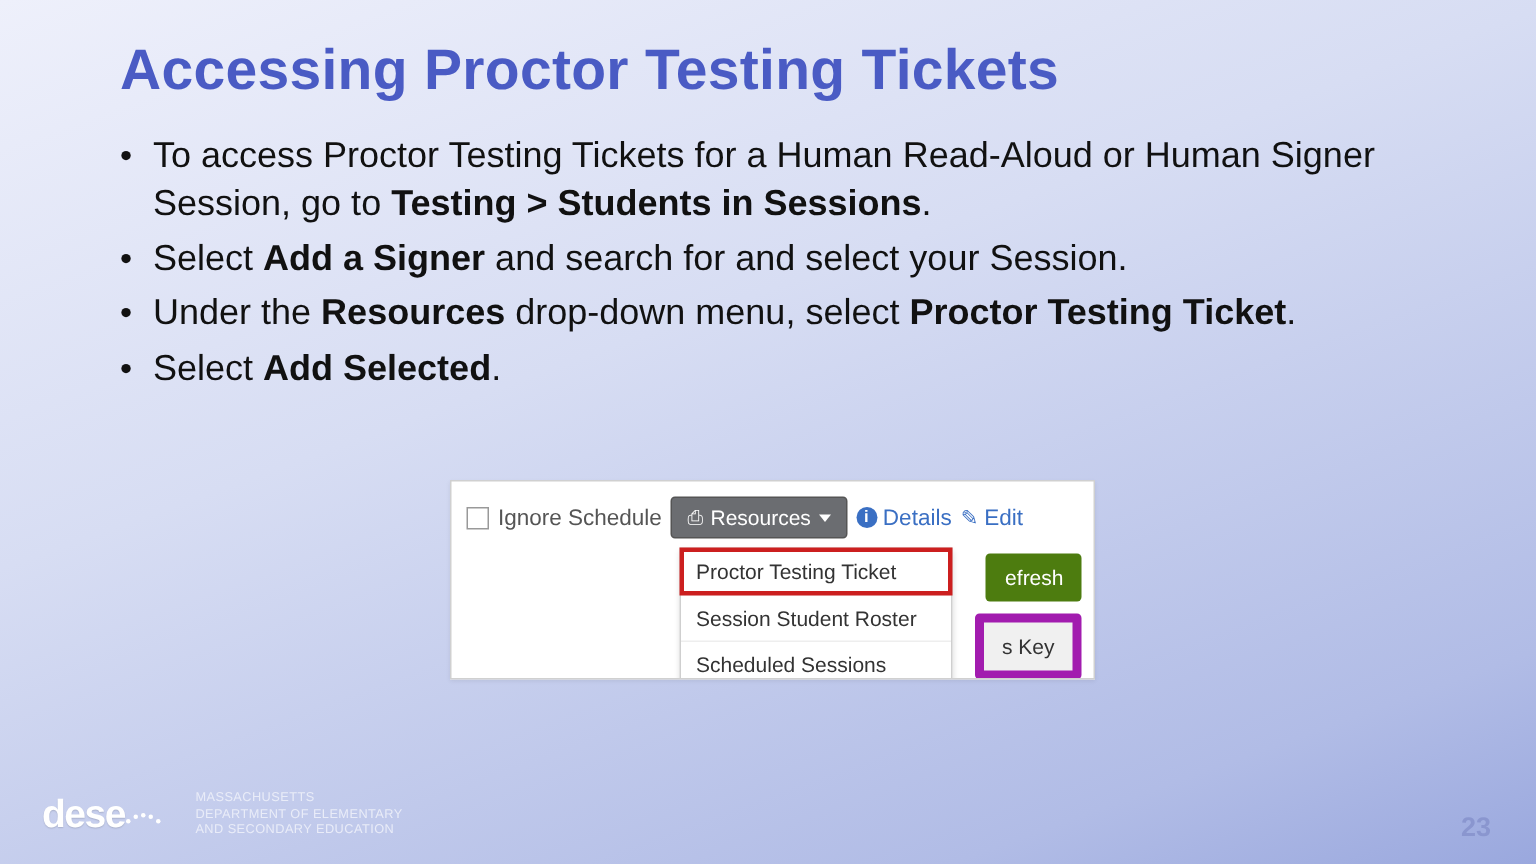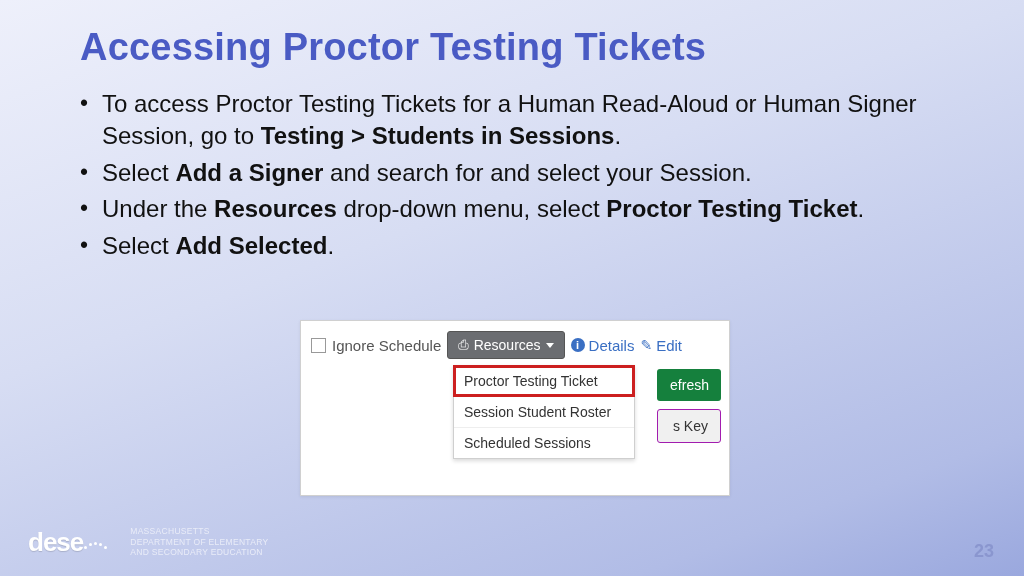--- a/index.html
+++ b/index.html
@@ -19,21 +19,21 @@
     font-size: 24px; color: #111; line-height: 1.35;
   }
   .body ul { list-style: none; padding-left: 0; }
   .body li { position: relative; padding-left: 22px; margin-bottom: 4px; }
   .body li::before {
     content: "•"; position: absolute; left: 0; top: 0; font-size: 23px; color: #111;
   }
   .body b { font-weight: 700; }
   .screenshot {
     position: absolute; left: 300px; top: 320px;
-    width: 430px; height: 176px;
+    width: 430px; height: 133px;
     background: #fff; border: 1px solid #d0d0d0;
     box-shadow: 0 1px 3px rgba(0,0,0,0.08);
     padding: 10px 10px 0 10px;
     overflow: hidden;
   }
   .ss-toolbar {
     display: flex; align-items: center; gap: 6px;
     font-size: 15px; color: #333;
   }
   .ss-check { width: 15px; height: 15px; border: 1px solid #999; background: #fff; display:inline-block; }
@@ -64,26 +64,26 @@
   .ss-dropdown .item {
     padding: 7px 10px; font-size: 14px; color: #333; border-top: 1px solid #eee;
   }
   .ss-dropdown .item:first-child { border-top: none; }
   .ss-dropdown .item.hl { outline: 3px solid #cc1f1f; outline-offset: -2px; }
   .ss-right-btns {
     position: absolute; right: 8px; top: 48px;
     display: flex; flex-direction: column; gap: 8px; align-items: flex-end;
   }
   .ss-blue-btn {
-    background: #15803d; color: #fff; border-radius: 3px;
+    background: #4d7c0f; color: #fff; border-radius: 3px;
     padding: 8px 12px; font-size: 14px; text-align: right;
     min-width: 64px;
   }
   .ss-grey-btn {
-    background: #f0f0f0; color: #333; border: 1px solid #a21caf; border-radius: 3px;
+    background: #f0f0f0; color: #333; border: 6px solid #a21caf; border-radius: 3px;
     padding: 8px 12px; font-size: 14px; text-align: right;
     min-width: 64px;
   }
   .footer-logo {
     position: absolute; left: 28px; bottom: 18px;
     display: flex; align-items: center; gap: 22px; color: #fff;
   }
   .logo-mark {
     font-size: 26px; font-weight: 700; letter-spacing: -1px;
     text-shadow: 0 1px 1px rgba(0,0,0,0.15);

